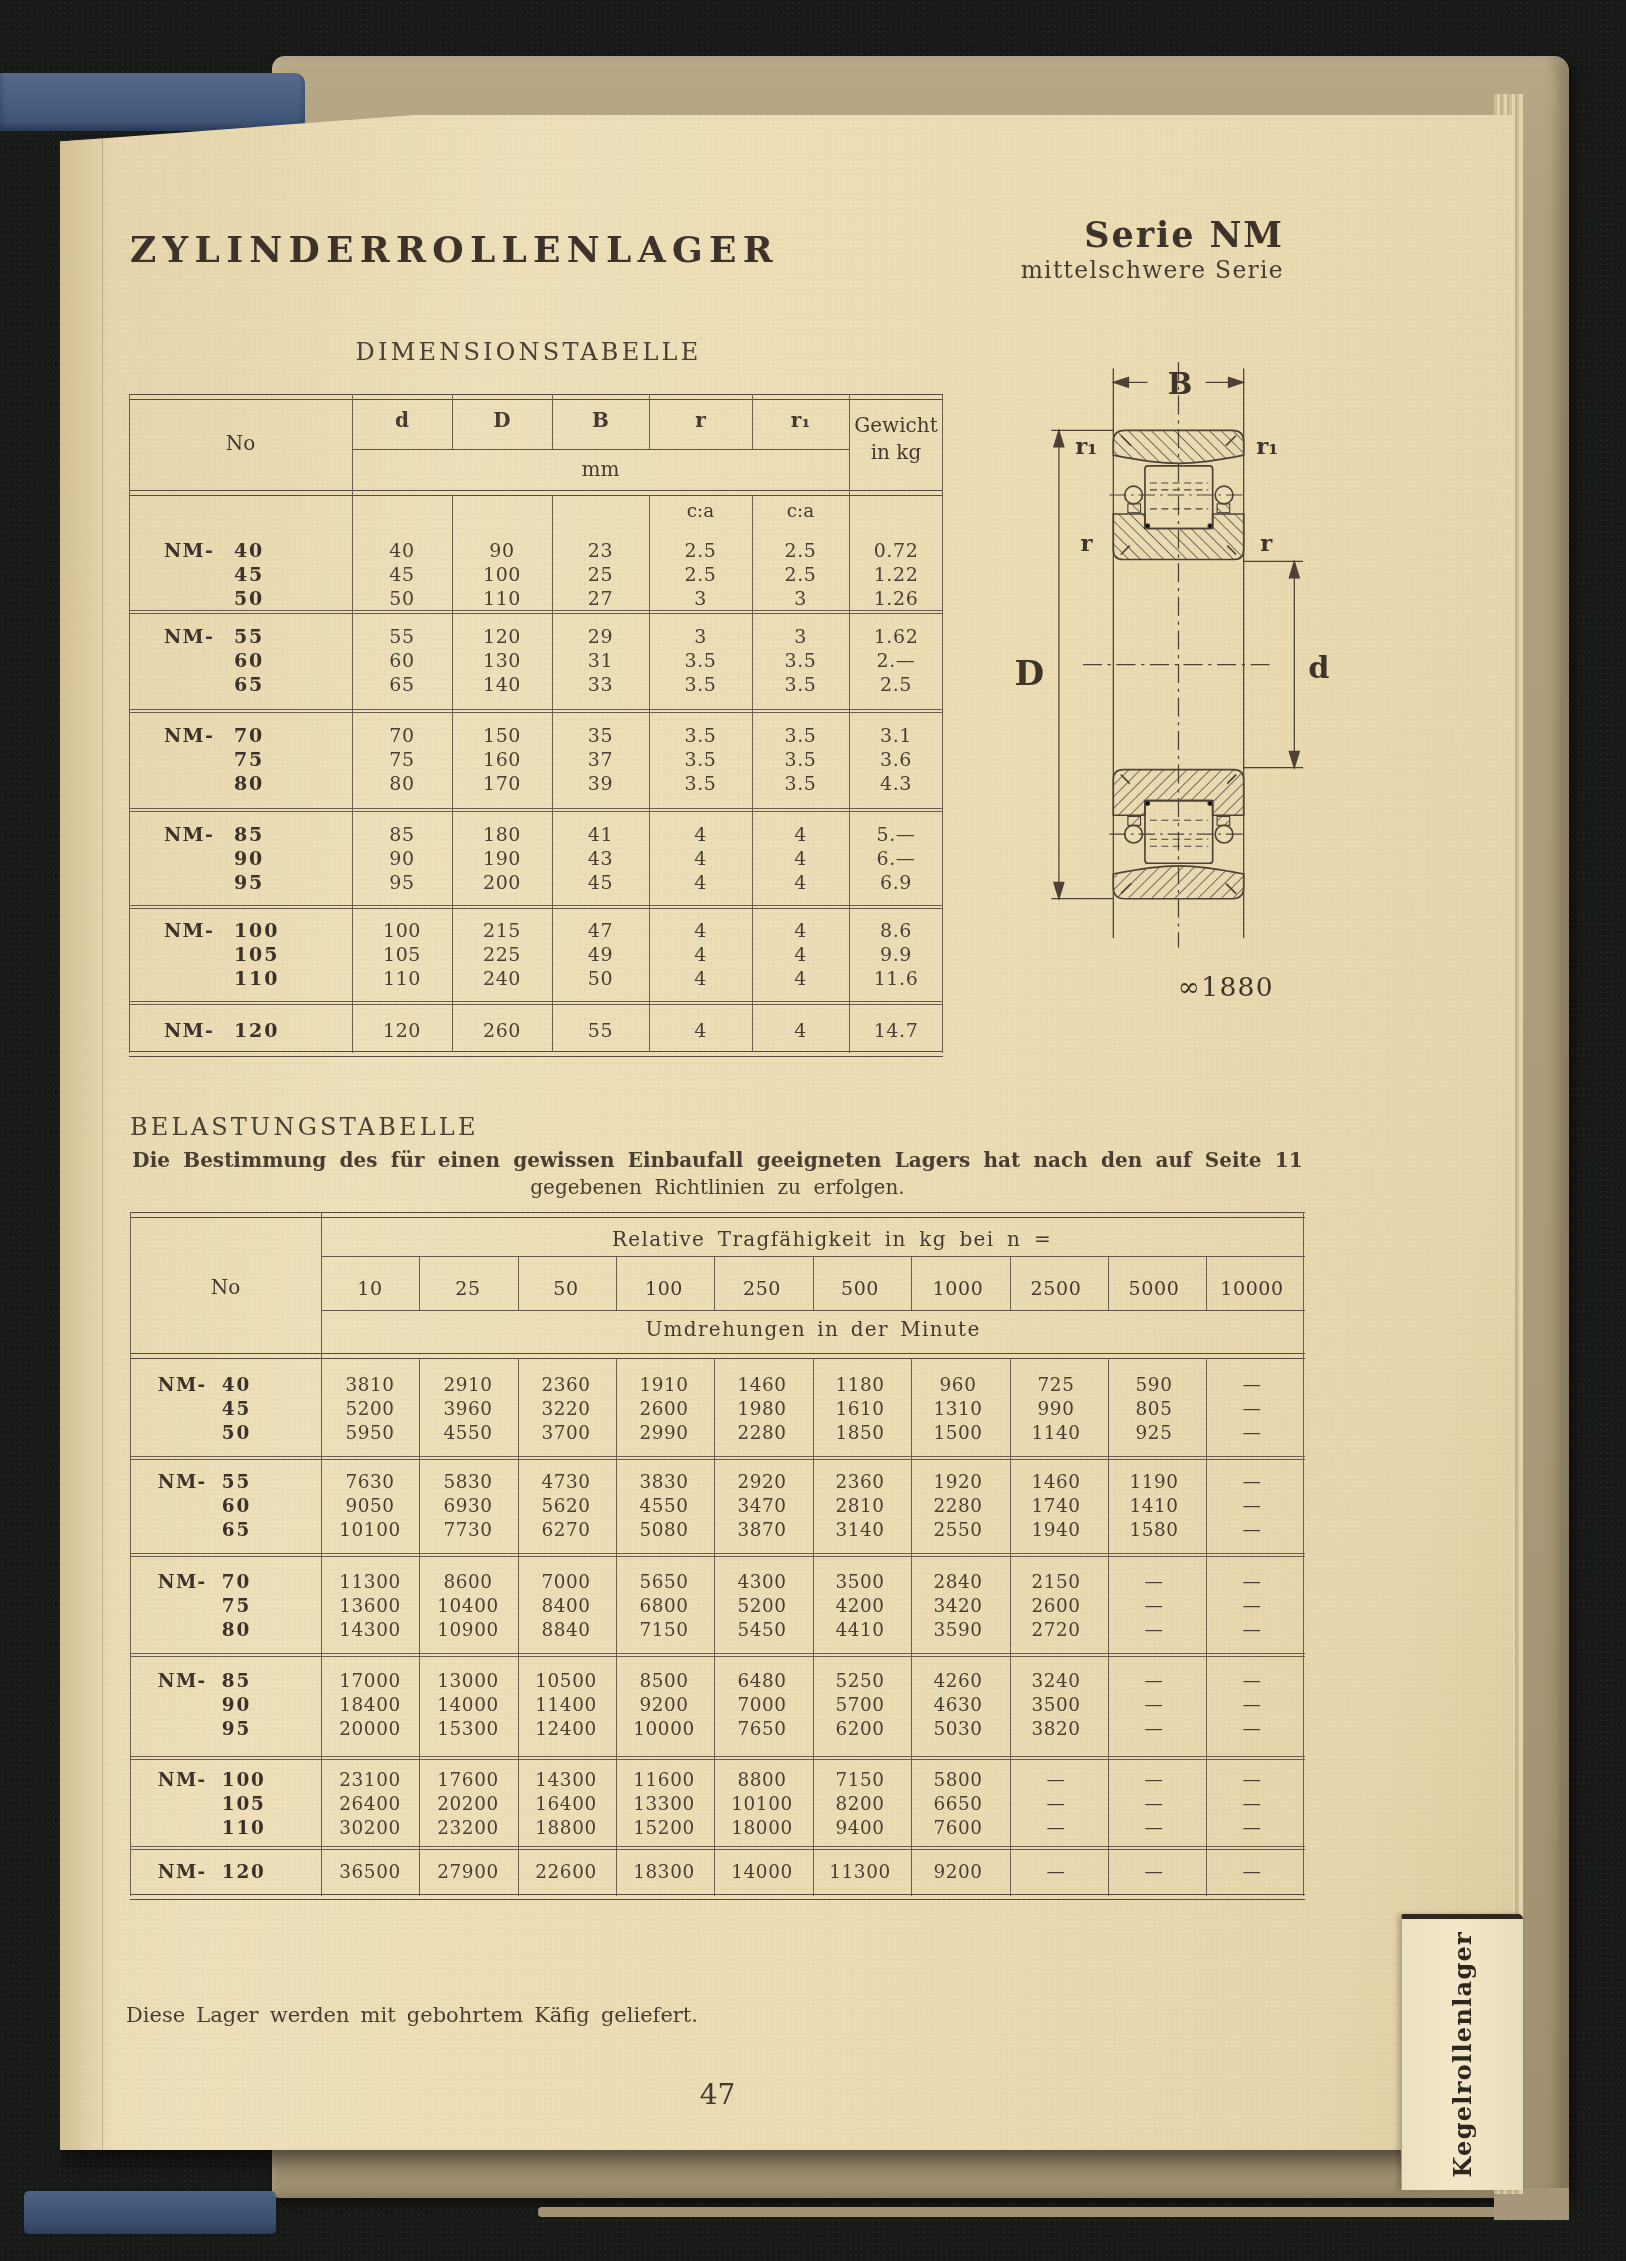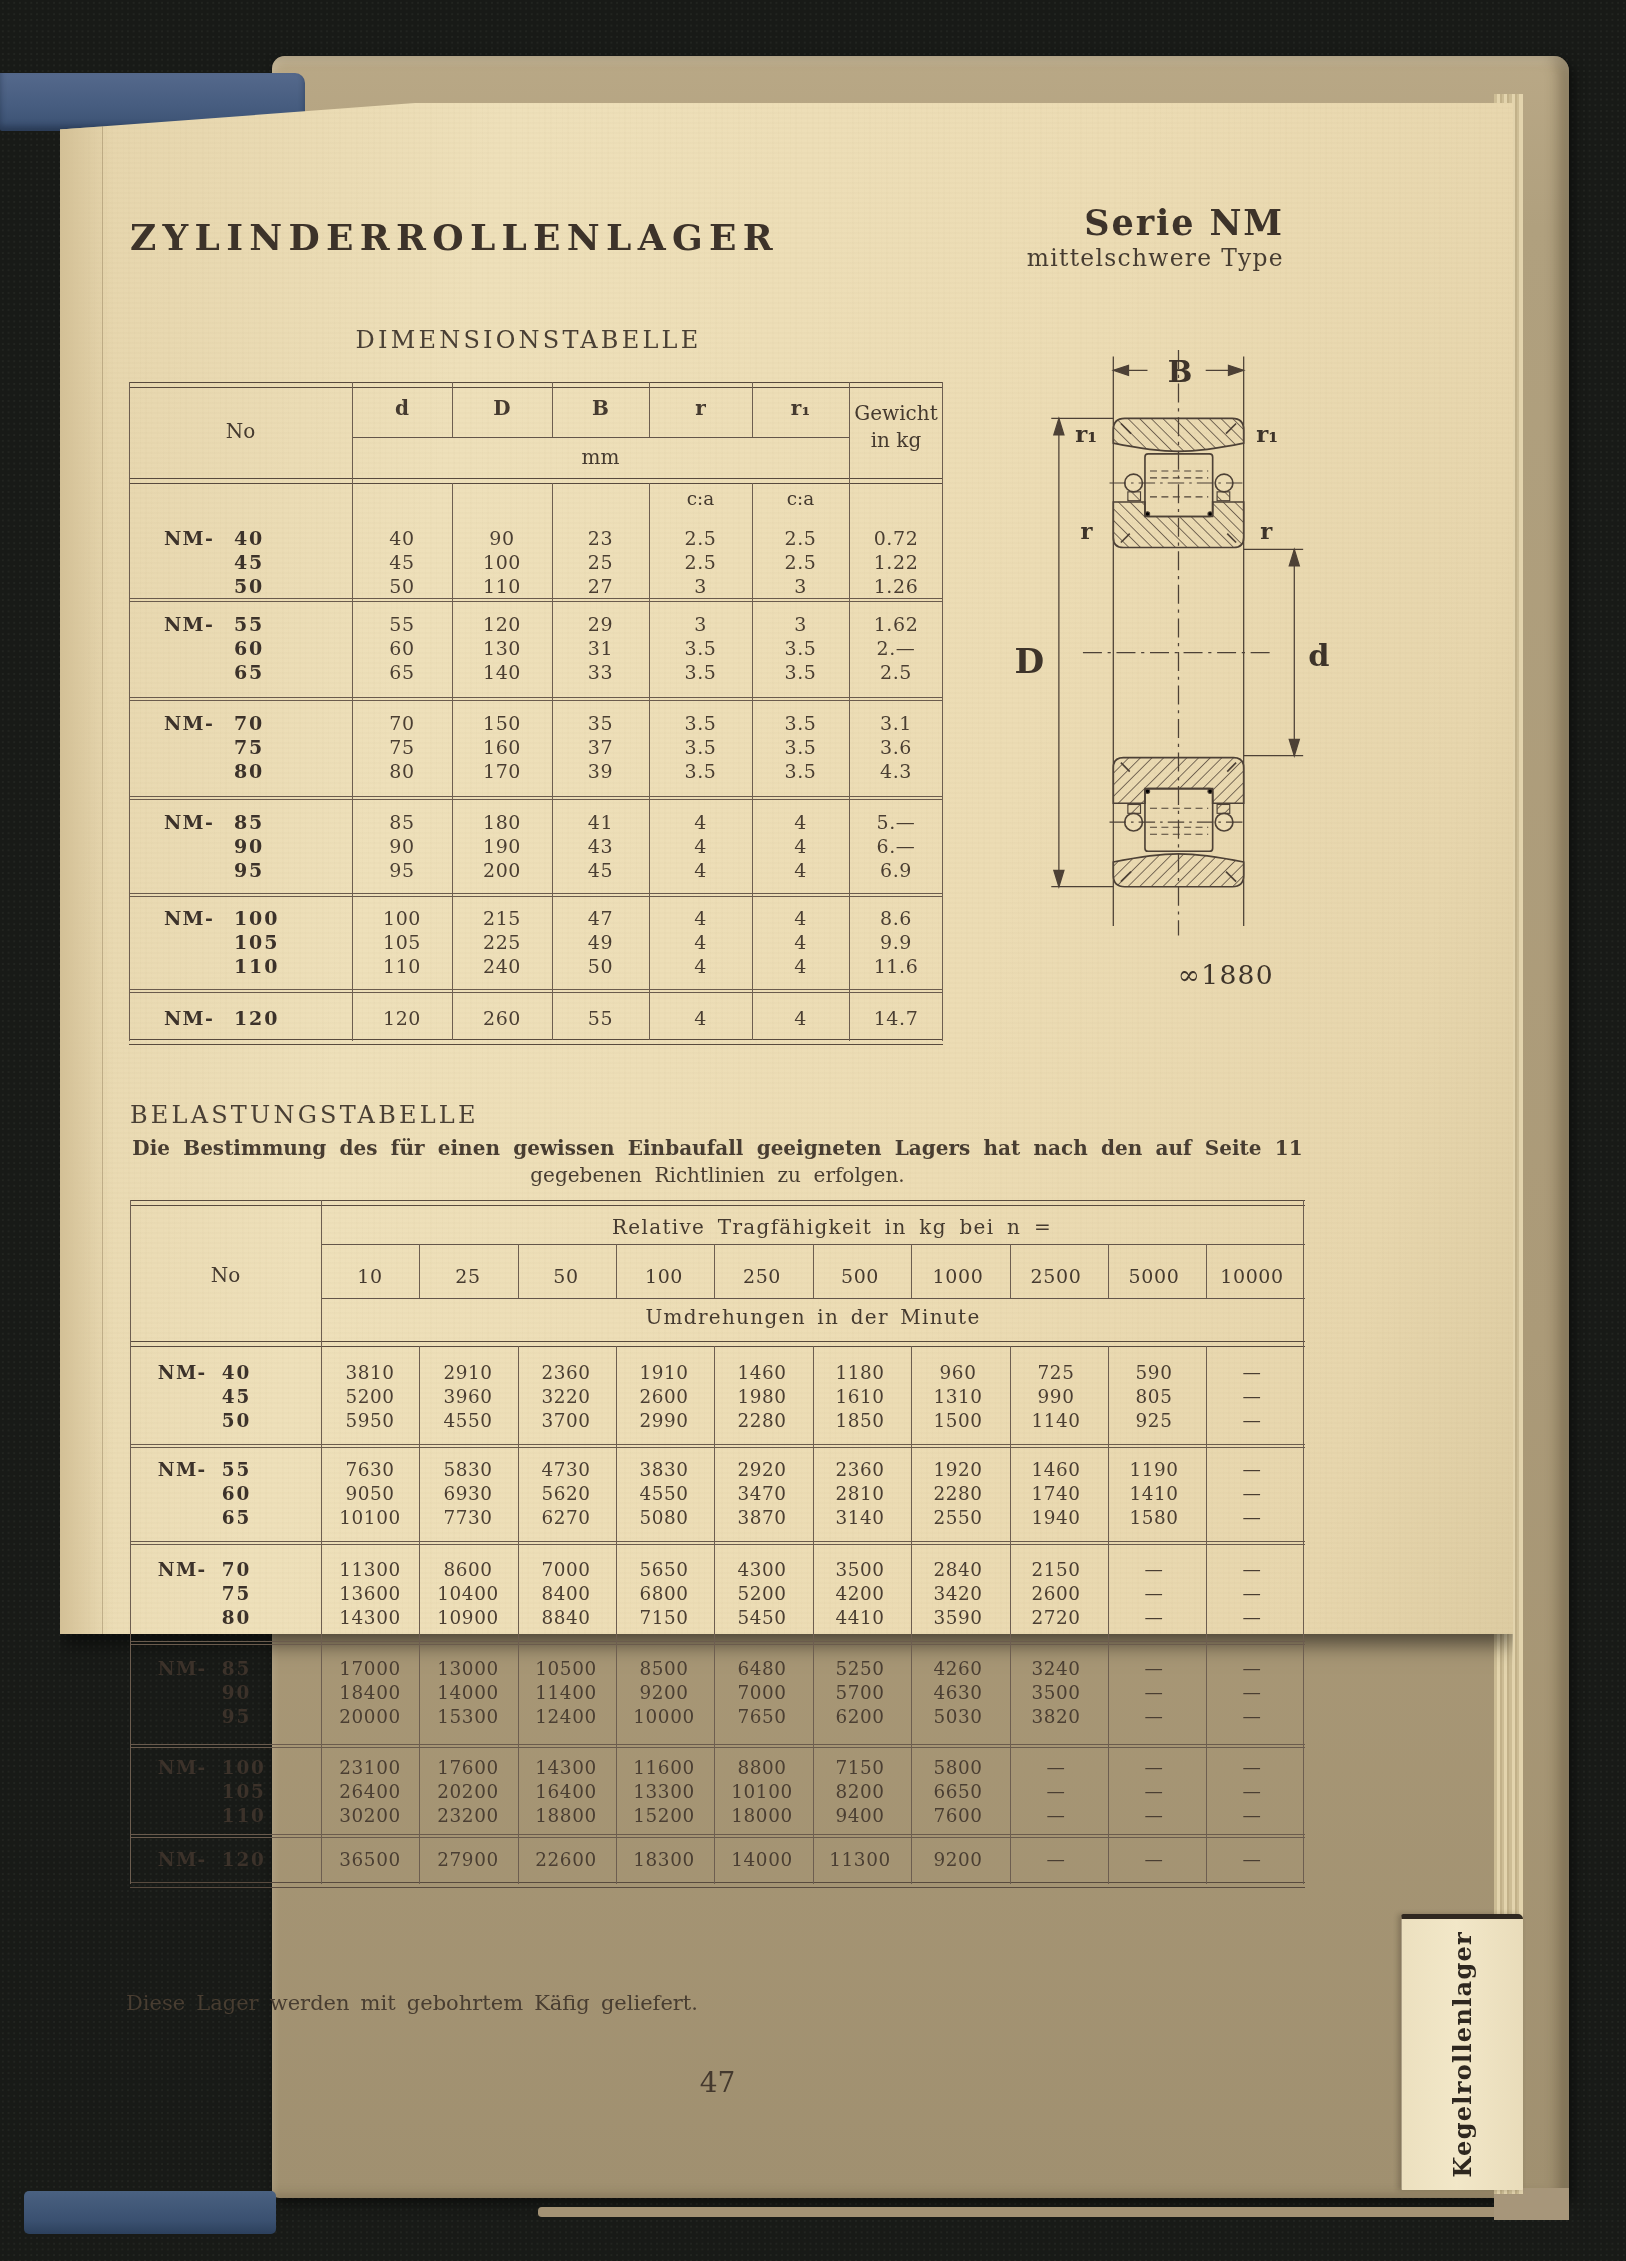--- a/index.html
+++ b/index.html
@@ -27,21 +27,21 @@
   .blue-bottom{
     left:24px;top:2191px;width:252px;height:43px;border-radius:5px;
     background:linear-gradient(180deg,#4a6181 0%,#3a5070 70%,#2c405c 100%);
   }
   .stack-strip{
     left:1494px;top:94px;width:29px;height:2100px;
     background:repeating-linear-gradient(90deg,#cdbd95 0 2.5px,#e3d4ad 2.5px 5.7px,#c2b189 5.7px 7.6px);
   }
   
   .page{
-    left:60px;top:103px;width:1453px;height:1531px;
+    left:60px;top:115px;width:1453px;height:2035px;
     background:linear-gradient(100deg,#e5d4ab 0%,#eee0ba 26%,#ecdcb4 62%,#e7d6ad 88%,#ddcca2 100%);
     clip-path:polygon(0 26.6px,355px 0,1453px 0,1453px 2083px,0 2083px);
     box-shadow:0 10px 20px rgba(0,0,0,.55);
     color:#473b2f;
   }
   .page-texture{left:0;top:0;right:0;bottom:0;
     background:repeating-linear-gradient(0deg,rgba(122,94,46,.018) 0 1.9px,transparent 1.9px 5px),
                repeating-linear-gradient(90deg,rgba(122,94,46,.015) 0 1.3px,transparent 1.3px 5.7px);}
   .gutter{left:0;top:0;bottom:0;width:58px;background:linear-gradient(90deg,#d3c096 0%,rgba(236,220,178,0) 90%);}
   .gutter-line{left:42px;top:19px;bottom:0;width:1.3px;background:rgba(120,100,65,.35);}
@@ -120,21 +120,21 @@
 <div class="abs stack-strip"></div>
 
 <div class="abs page">
   <div class="abs page-texture"></div>
   <div class="abs gutter"></div>
   <div class="abs gutter-line"></div>
 
   <div class="abs h-title">ZYLINDERROLLENLAGER</div>
   <div class="abs h-series">
     <div class="s1">Serie NM</div>
-    <div class="s2">mittelschwere Type</div>
+    <div class="s2">mittelschwere Serie</div>
   </div>
   <div class="abs h-dimtab">DIMENSIONSTABELLE</div>
 
   <div class="abs dim-table">
 
     <div class="dbl" style="left:0;top:0;width:814px;"></div>
     <div class="hl" style="left:223px;top:55px;width:497px;"></div>
     <div class="dbl" style="left:0;top:96px;width:814px;"></div>
     <div class="sep" style="left:0;top:216px;width:814px;"></div>
     <div class="sep" style="left:0;top:315px;width:814px;"></div>

